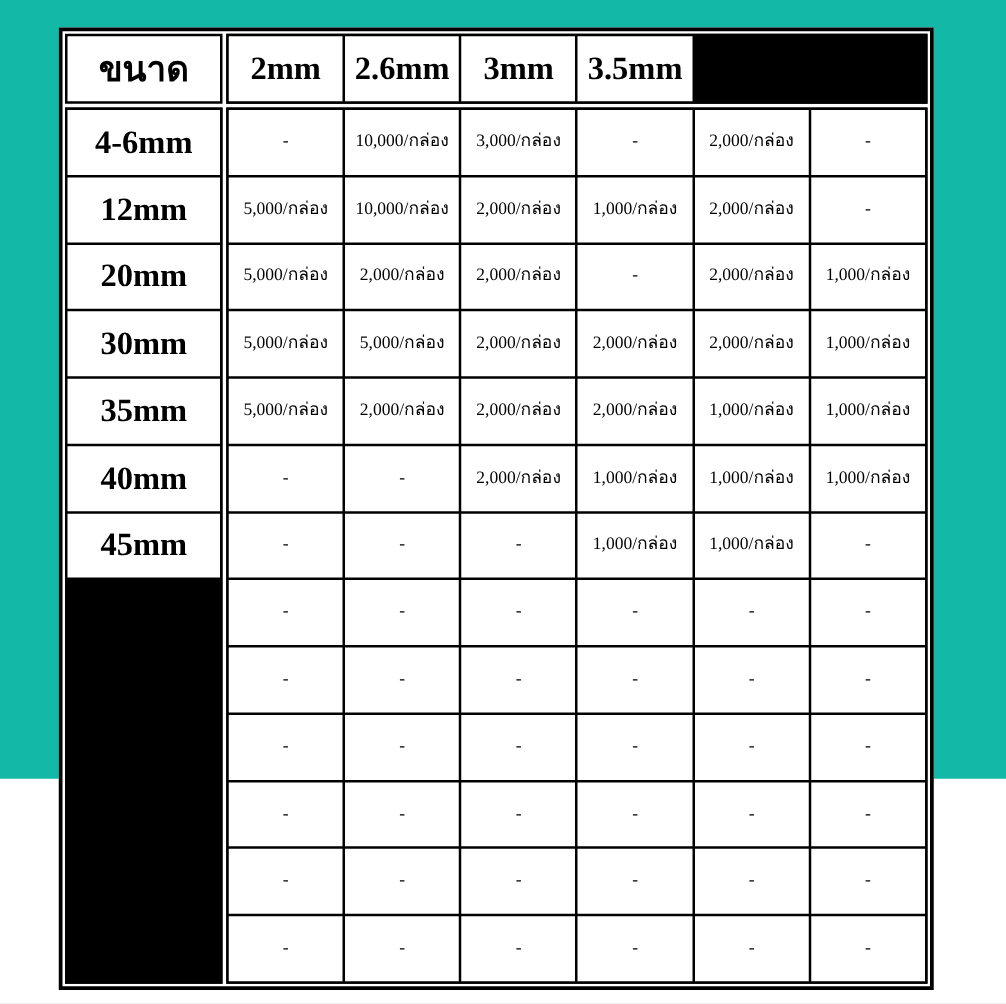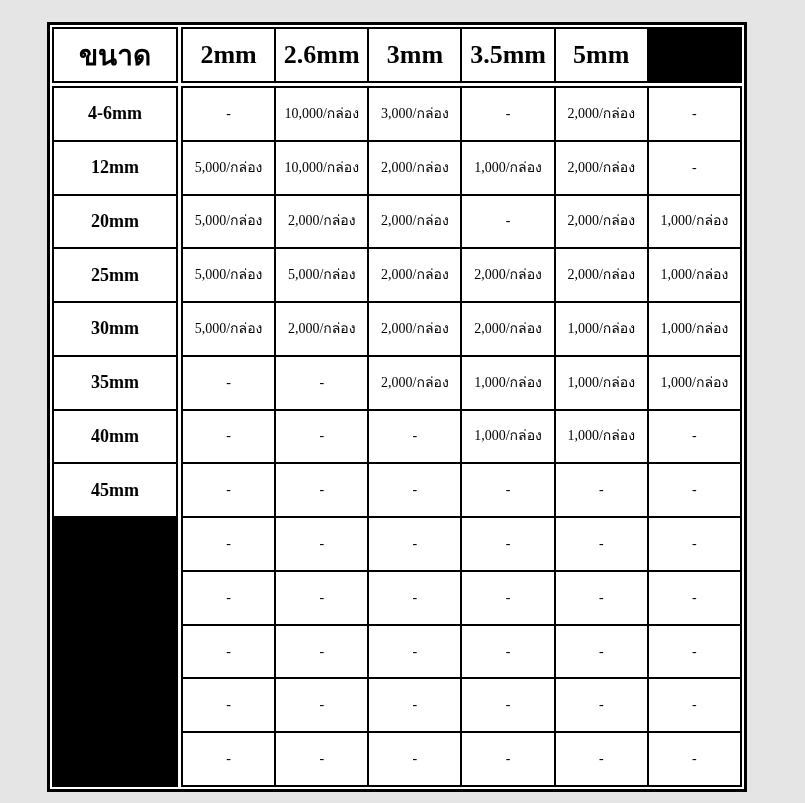--- a/index.html
+++ b/index.html
@@ -8,22 +8,22 @@
     background: #ffffff;
     width: 805px;
     height: 803px;
     overflow: hidden;
     font-family: "Liberation Serif", "DejaVu Serif", serif;
     color: #000000;
   }
   .stage {
     position: relative;
     width: 805px;
-    height: 803px;
-    background: #e5e5e5;
+    height: 623px;
+    background: #14b8a6;
   }
   
   .price-table {
     position: absolute;
     left: 47px;
     top: 22px;
     width: 700px;
     height: 770px;
     box-sizing: border-box;
     border: 3px solid #000000;
@@ -82,47 +82,45 @@
     justify-content: center;
     text-align: center;
     overflow: hidden;
   }
   .hcell {
     font-weight: bold;
     font-size: 26px;
   }
   .lcell {
     font-weight: bold;
-    font-size: 18px;
+    font-size: 26px;
   }
   .dcell {
     font-size: 14px;
     line-height: 1;
     padding: 0 2px;
   }
 </style>
 </head>
 <body>
 
 <div class="stage">
   <div class="price-table">
     <div class="grid">
       <div class="corner cell">ขนาด</div>
       <div class="head-q" id="head-q">
           <div class="cell hcell">2mm</div>
           <div class="cell hcell">2.6mm</div>
           <div class="cell hcell">3mm</div>
           <div class="cell hcell">3.5mm</div>
-          <div class="cell hcell">5mm</div>
         </div>
       <div class="label-q" id="label-q">
           <div class="cell lcell">4-6mm</div>
           <div class="cell lcell">12mm</div>
           <div class="cell lcell">20mm</div>
-          <div class="cell lcell">25mm</div>
           <div class="cell lcell">30mm</div>
           <div class="cell lcell">35mm</div>
           <div class="cell lcell">40mm</div>
           <div class="cell lcell">45mm</div>
         </div>
       <div class="data-q" id="data-q">
           <div class="cell dcell">-</div>
           <div class="cell dcell">10,000/กล่อง</div>
           <div class="cell dcell">3,000/กล่อง</div>
           <div class="cell dcell">-</div>

